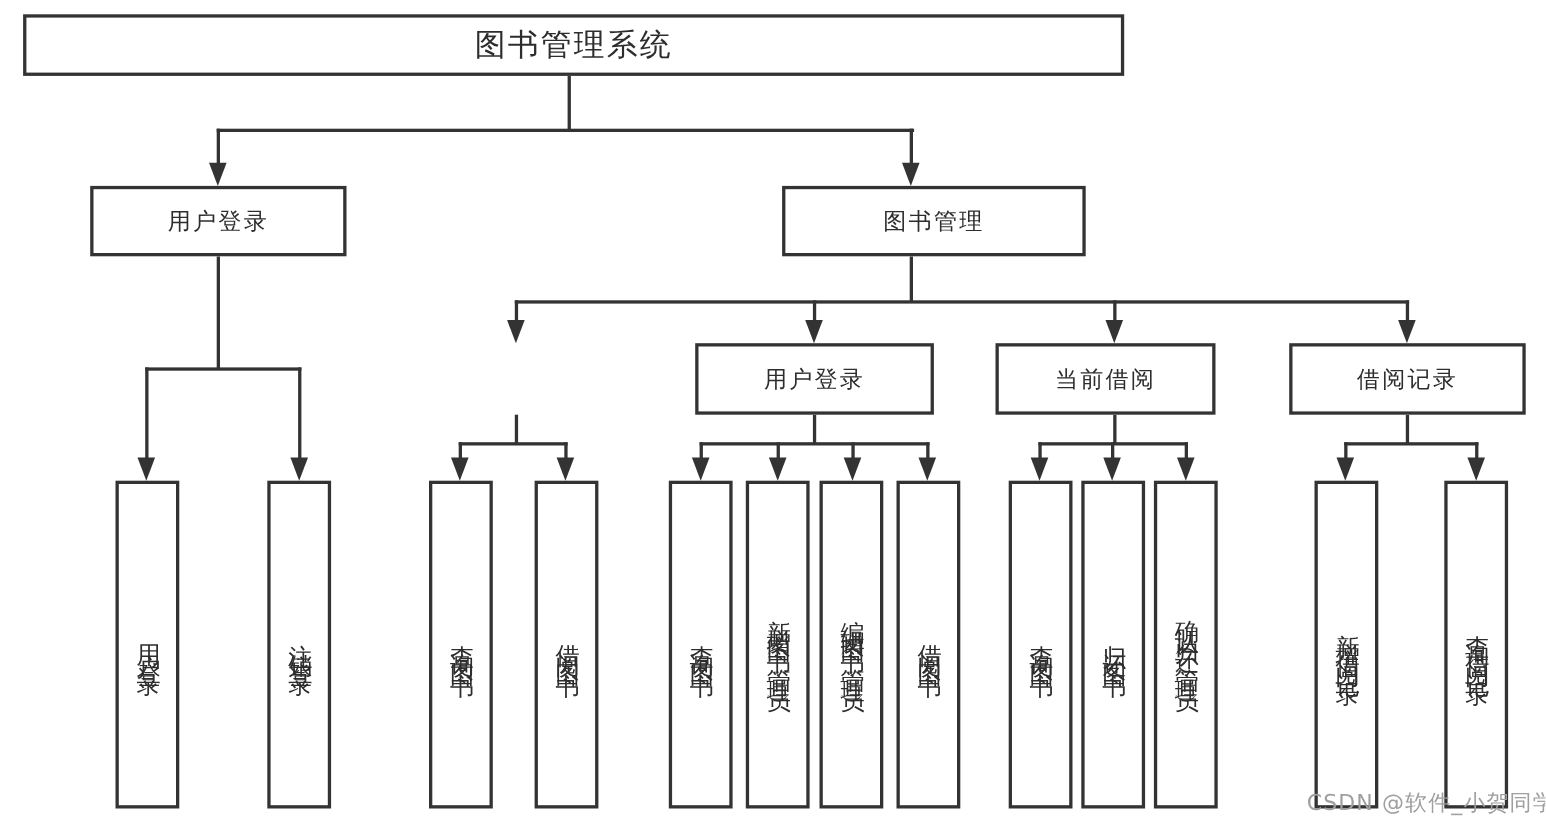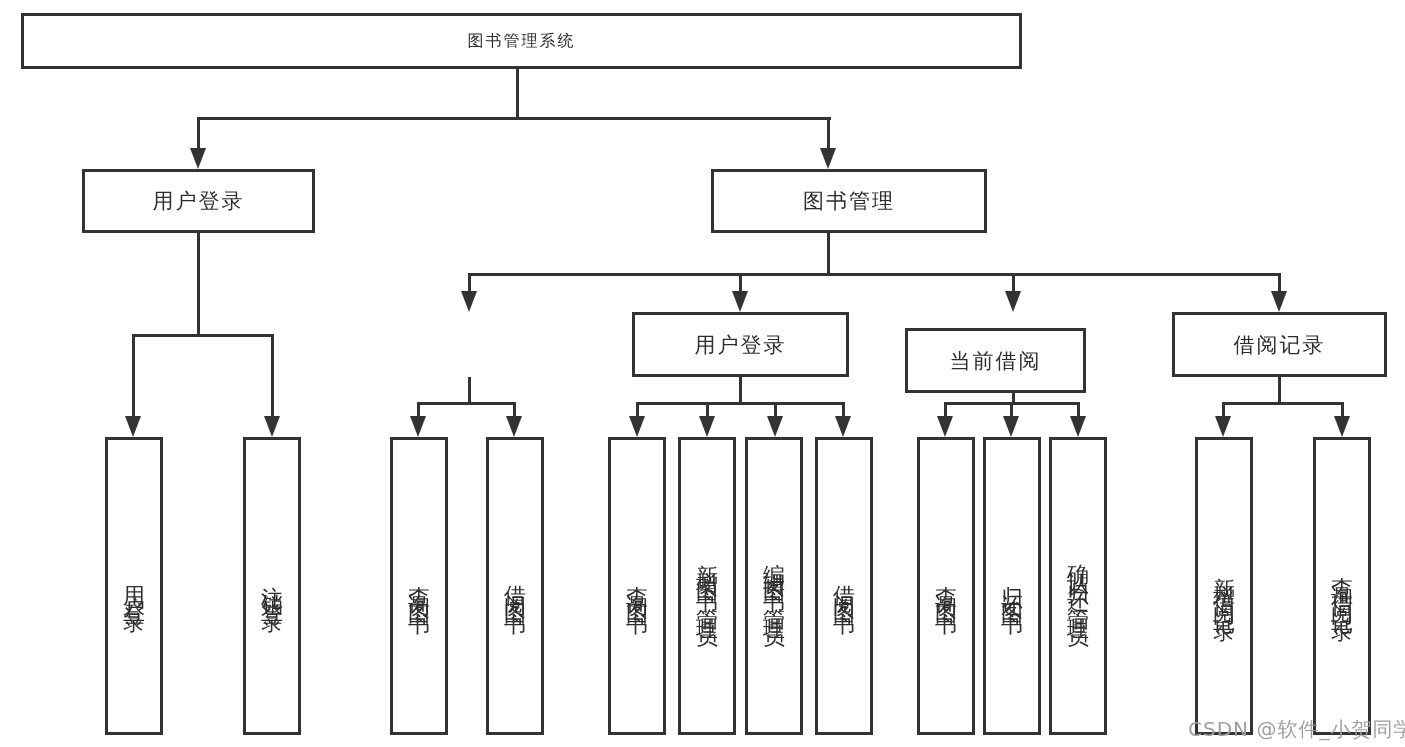--- a/index.html
+++ b/index.html
@@ -10,21 +10,21 @@
   
   .vl{position:absolute;width:3px;background:#333333;}
   .hl{position:absolute;height:3px;background:#333333;}
   .ah{position:absolute;width:0;height:0;
       border-left:8px solid transparent;border-right:8px solid transparent;
       border-top:21px solid #333333;}
   
   .box{position:absolute;border:3px solid #333333;background:#ffffff;box-sizing:border-box;
        display:flex;align-items:center;justify-content:center;text-align:center;}
   .lvl{font-size:21px;letter-spacing:2px;}
-  .root{font-size:16px;letter-spacing:2px;}
+  .root{font-size:28px;letter-spacing:2px;}
   .leaf{width:58px;top:437px;height:298px;}
   .leaf span{writing-mode:vertical-rl;text-orientation:mixed;
              font-size:22px;letter-spacing:9px;line-height:1;white-space:nowrap;}
   .watermark{position:absolute;left:1188px;top:716px;font-size:20px;color:#9f9f9f;
              letter-spacing:1px;white-space:nowrap;z-index:5;}
 </style>
 </head>
 <body>
 
 <div class="canvas">
@@ -68,21 +68,21 @@
   <div class="hl" style="left:1222px;top:402px;width:122px"></div>
   <div class="vl" style="left:1222px;top:402px;height:17px"></div>
   <div class="vl" style="left:1341px;top:402px;height:17px"></div>
 
   <div class="box root" style="left:21px;top:13px;width:1001px;height:56px">图书管理系统</div>
 
   <div class="box lvl" style="left:82px;top:169px;width:233px;height:64px">用户登录</div>
   <div class="box lvl" style="left:711px;top:169px;width:276px;height:64px">图书管理</div>
 
   <div class="box lvl" style="left:632px;top:312px;width:217px;height:65px">用户登录</div>
-  <div class="box lvl" style="left:905px;top:328px;width:181px;height:65px">当前借阅</div>
+  <div class="box lvl" style="left:905px;top:312px;width:200px;height:65px">当前借阅</div>
   <div class="box lvl" style="left:1172px;top:312px;width:215px;height:65px">借阅记录</div>
 
   <div class="box leaf" style="left:105px">
     <span>用户登录</span>
     </div>
   <div class="box leaf" style="left:243px">
     <span>注销登录</span>
     </div>
 
   <div class="box leaf" style="left:390px">

